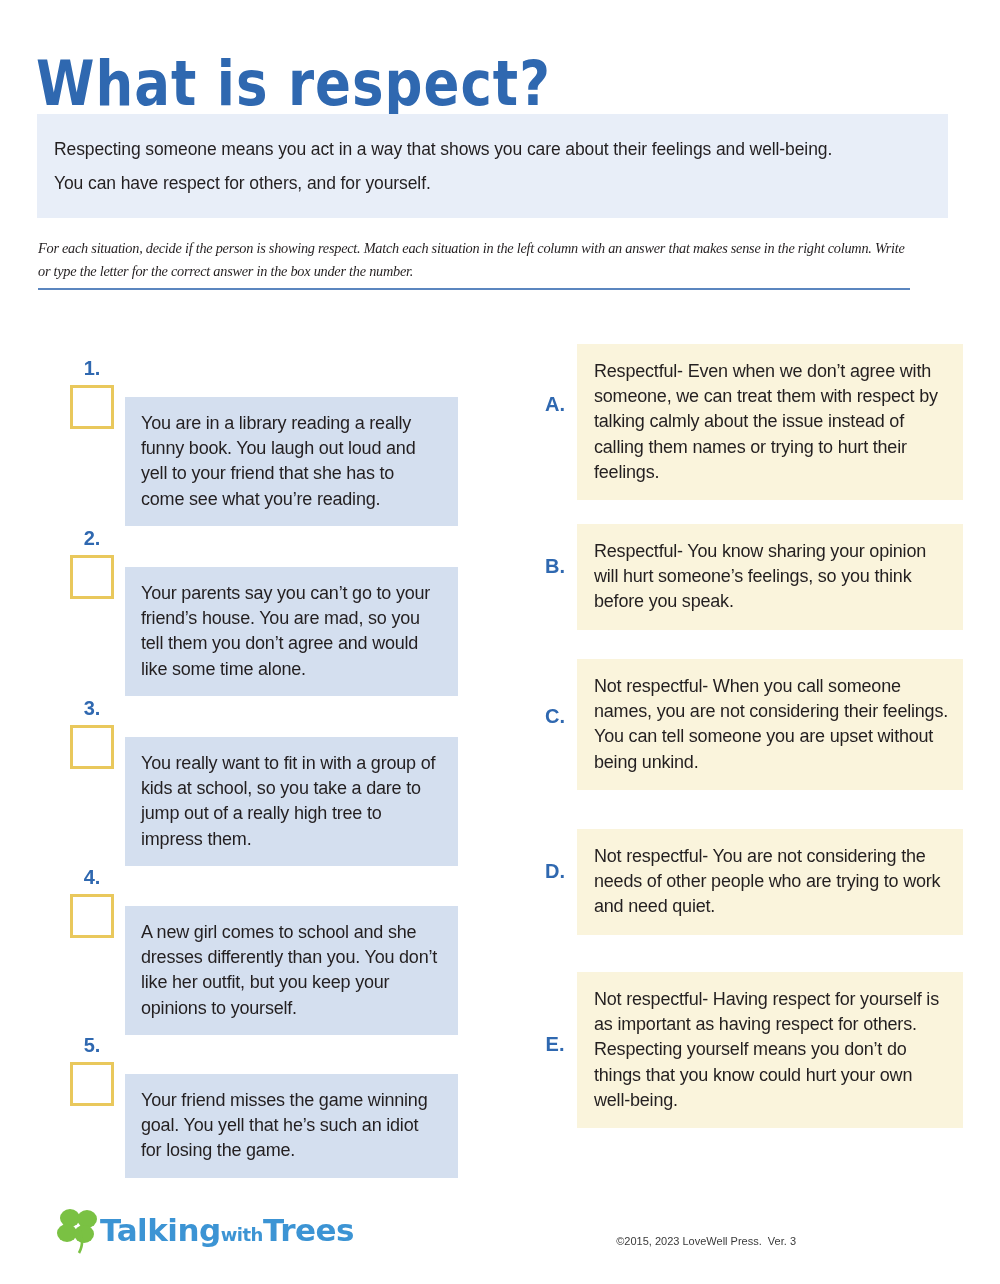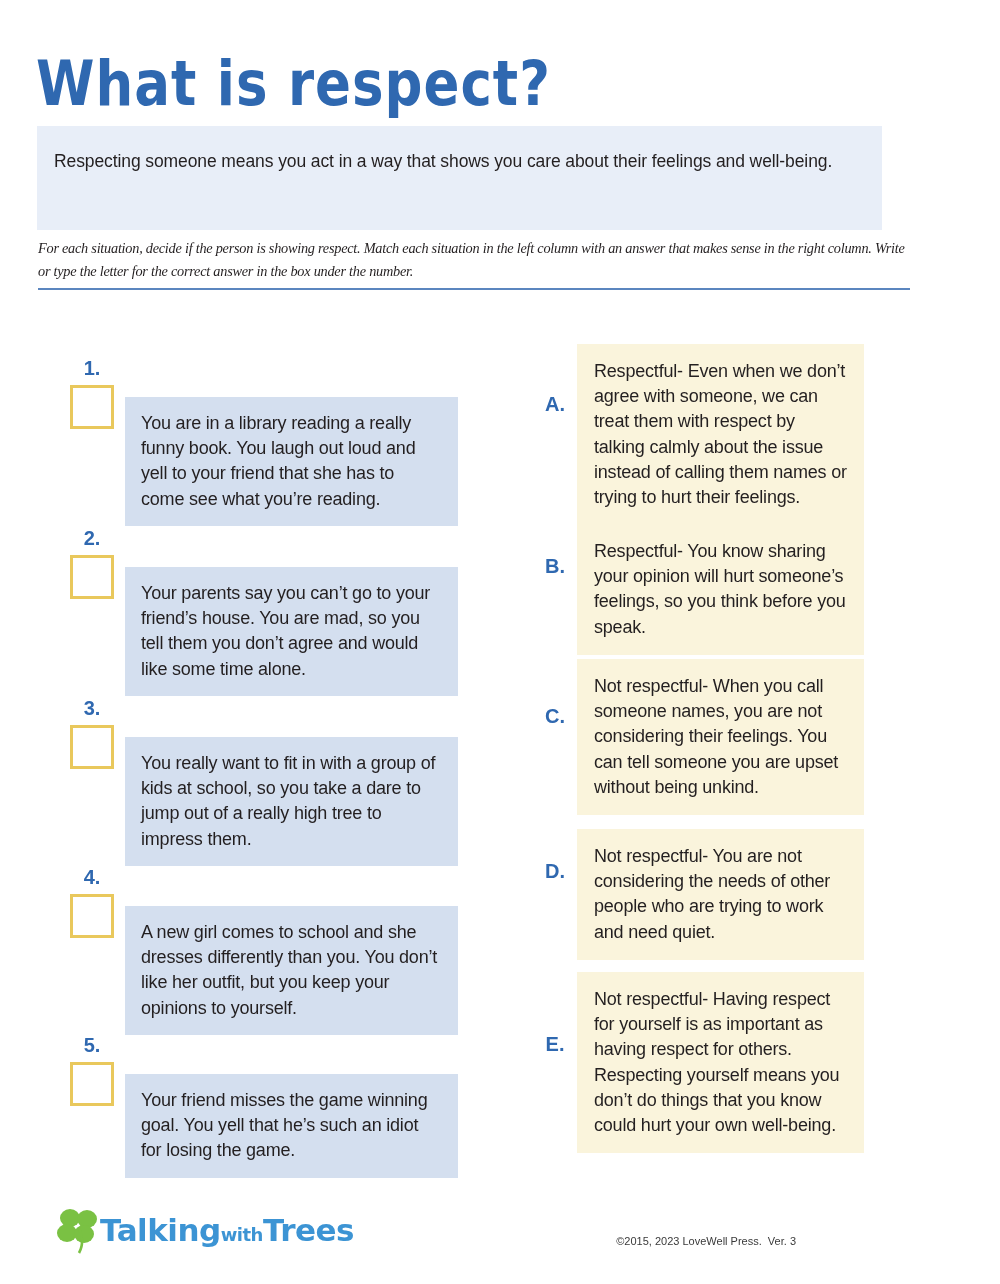--- a/index.html
+++ b/index.html
@@ -28,22 +28,22 @@
     color: #2f68b0;
     line-height: 1.05;
     white-space: nowrap;
     transform: scaleY(1.16);
     transform-origin: left top;
   }
 
   #intro-banner {
     position: absolute;
     left: 37px;
-    top: 126px;
-    width: 845px;
+    top: 114px;
+    width: 911px;
     height: 104px;
     background: #e8eef8;
   }
   #intro-banner .intro-line {
     position: absolute;
     left: 17px;
     font-size: 17.5px;
     color: #231f20;
     letter-spacing: -0.1px;
     white-space: nowrap;
@@ -138,21 +138,21 @@
     width: 44px;
     text-align: center;
     font-size: 20px;
     font-weight: bold;
     color: #2f68b0;
   }
   .option-text {
     position: absolute;
     left: 44px;
     top: 0;
-    width: 287px;
+    width: 386px;
     box-sizing: border-box;
     background: #faf4dc;
     padding: 15px 14px 15px 17px;
     font-size: 18px;
     line-height: 1.40;
     color: #231f20;
     letter-spacing: -0.2px;
   }
 
   
@@ -210,20 +210,21 @@
     white-space: pre;
   }
 </style>
 </head>
 <body>
 
 <div id="worksheet-title">What is respect?</div>
 
 <div id="intro-banner">
   <div class="intro-line l1">Respecting someone means you act in a way that shows you care about their feelings and well-being.</div>
+  <div class="intro-line l2">You can have respect for others, and for yourself.</div>
 </div>
 
 <div id="instructions">For each situation, decide if the person is showing respect. Match each situation in the left column with an answer that makes sense in the right column. Write or type the letter for the correct answer in the box under the number.</div>
 <div id="header-rule"></div>
 
 <div id="left-column">
 
   <div class="situation-row" style="top:357px;">
     <div class="situation-number">1.</div>
     <div class="answer-box"></div>

